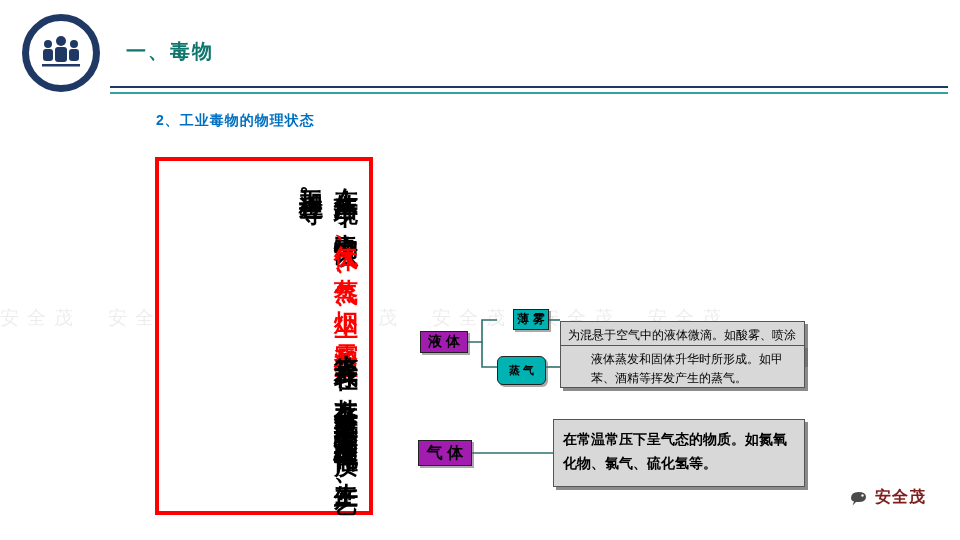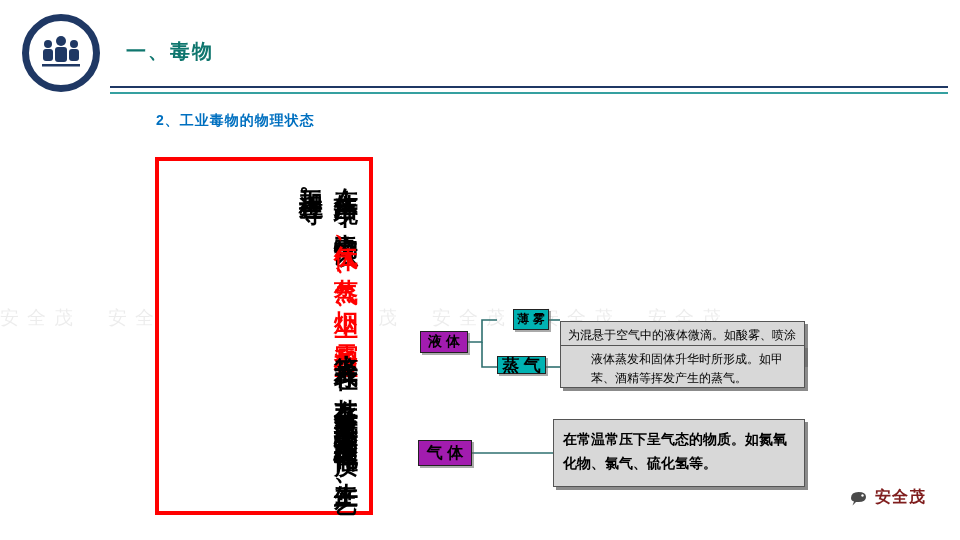--- a/index.html
+++ b/index.html
@@ -37,21 +37,21 @@
   .vtext .red { color:#ff0000; }
   
   .nbox {
     position:absolute; display:flex; align-items:center; justify-content:center;
     border:1.5px solid #222; font-weight:bold; color:#000;
   }
   .yellow { background:#a21caf; box-shadow:2px 2px 0 rgba(100,100,100,.55); }
   .teal   { background:#00b2b2; box-shadow:2px 2px 0 rgba(100,100,100,.55); }
   .node-liquid { left:420px; top:331px; width:48px; height:22px; font-size:14px; }
   .node-mist   { left:513px; top:309px; width:36px; height:21px; font-size:12px; }
-  .node-vapor  { left:497px; top:356px; width:49px; height:18px; font-size:17px; }
+  .node-vapor  { left:497px; top:356px; width:49px; height:29px; font-size:11px;border-radius:6px; }
   .node-gas    { left:418px; top:440px; width:54px; height:26px; font-size:16px; }
   .desc {
     position:absolute; background:#d8d8d8; border:1px solid #555;
     box-shadow:3px 3px 0 rgba(110,110,110,.8);
     font-size:12px; line-height:1.55; color:#000; padding:4px 7px;
   }
   .desc-mist  { left:560px; top:296px; width:245px; height:43px;margin-top:25px; }
   .desc-vapor { left:560px; top:345px; width:245px; height:43px;padding-left:30px; }
   .desc-gas   { left:553px; top:419px; width:252px; height:68px;
                 font-size:14px; font-weight:600; line-height:1.7; padding:8px 9px; }

